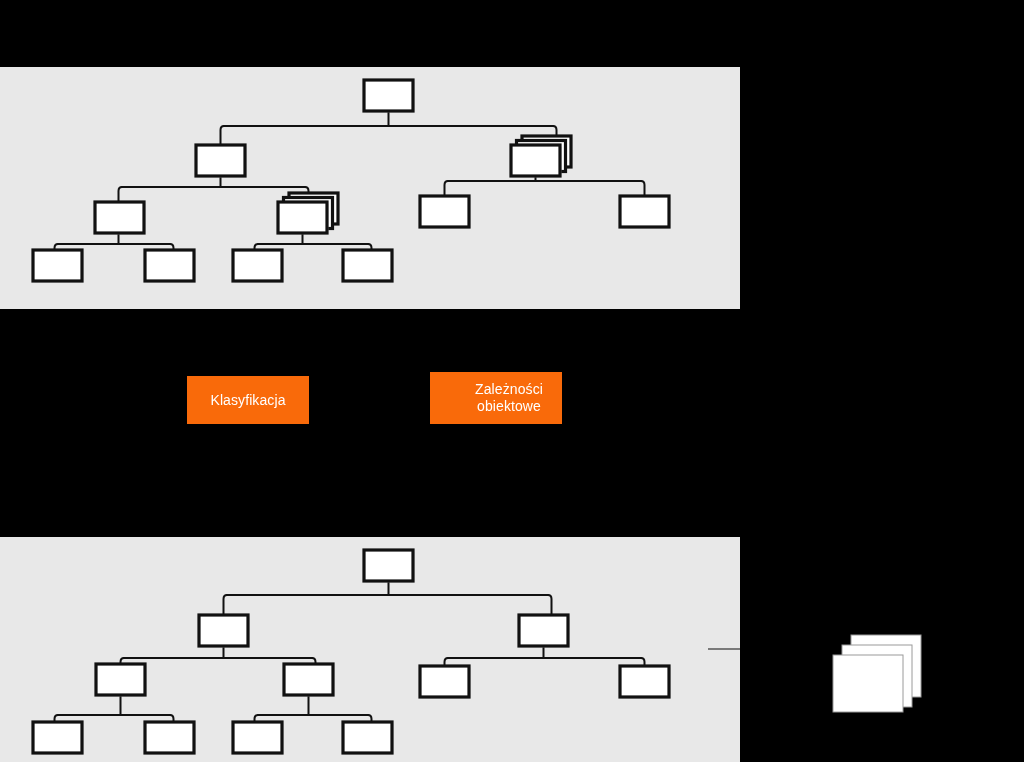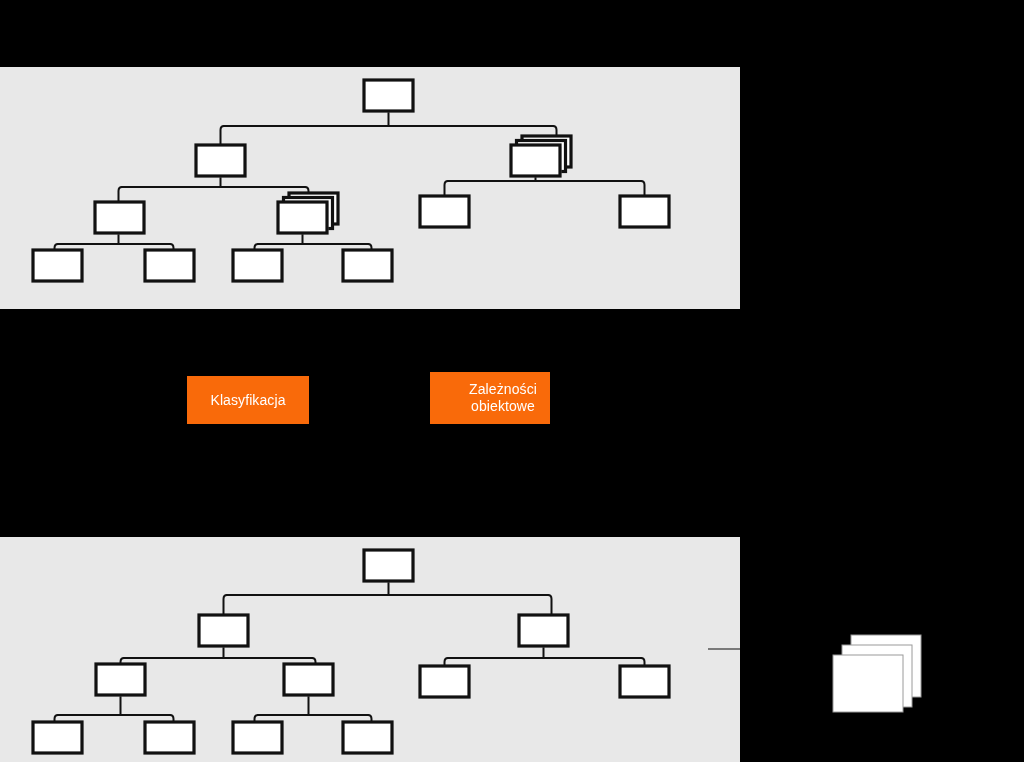--- a/index.html
+++ b/index.html
@@ -54,21 +54,21 @@
     text-align: center;
     line-height: 1.18;
     font-size: 14px;
     font-family: "Liberation Sans", sans-serif;
     letter-spacing: 0.1px;
     box-sizing: border-box;
     padding: 2px 6px;
     white-space: pre-line;
   }
   #chip-classification { left: 187px; top: 360px; width: 122px; height: 48px; }
-  #chip-dependencies   { left: 430px; top: 356px; width: 120px; height: 52px; padding-left: 32px; }
+  #chip-dependencies   { left: 430px; top: 356px; width: 132px; height: 52px; padding-left: 32px; }
 
   
   #connector-line {
     position: absolute;
     left: 708px;
     top: 632px;
     width: 32px;
     height: 2px;
     background: #7a7a7a;
   }

